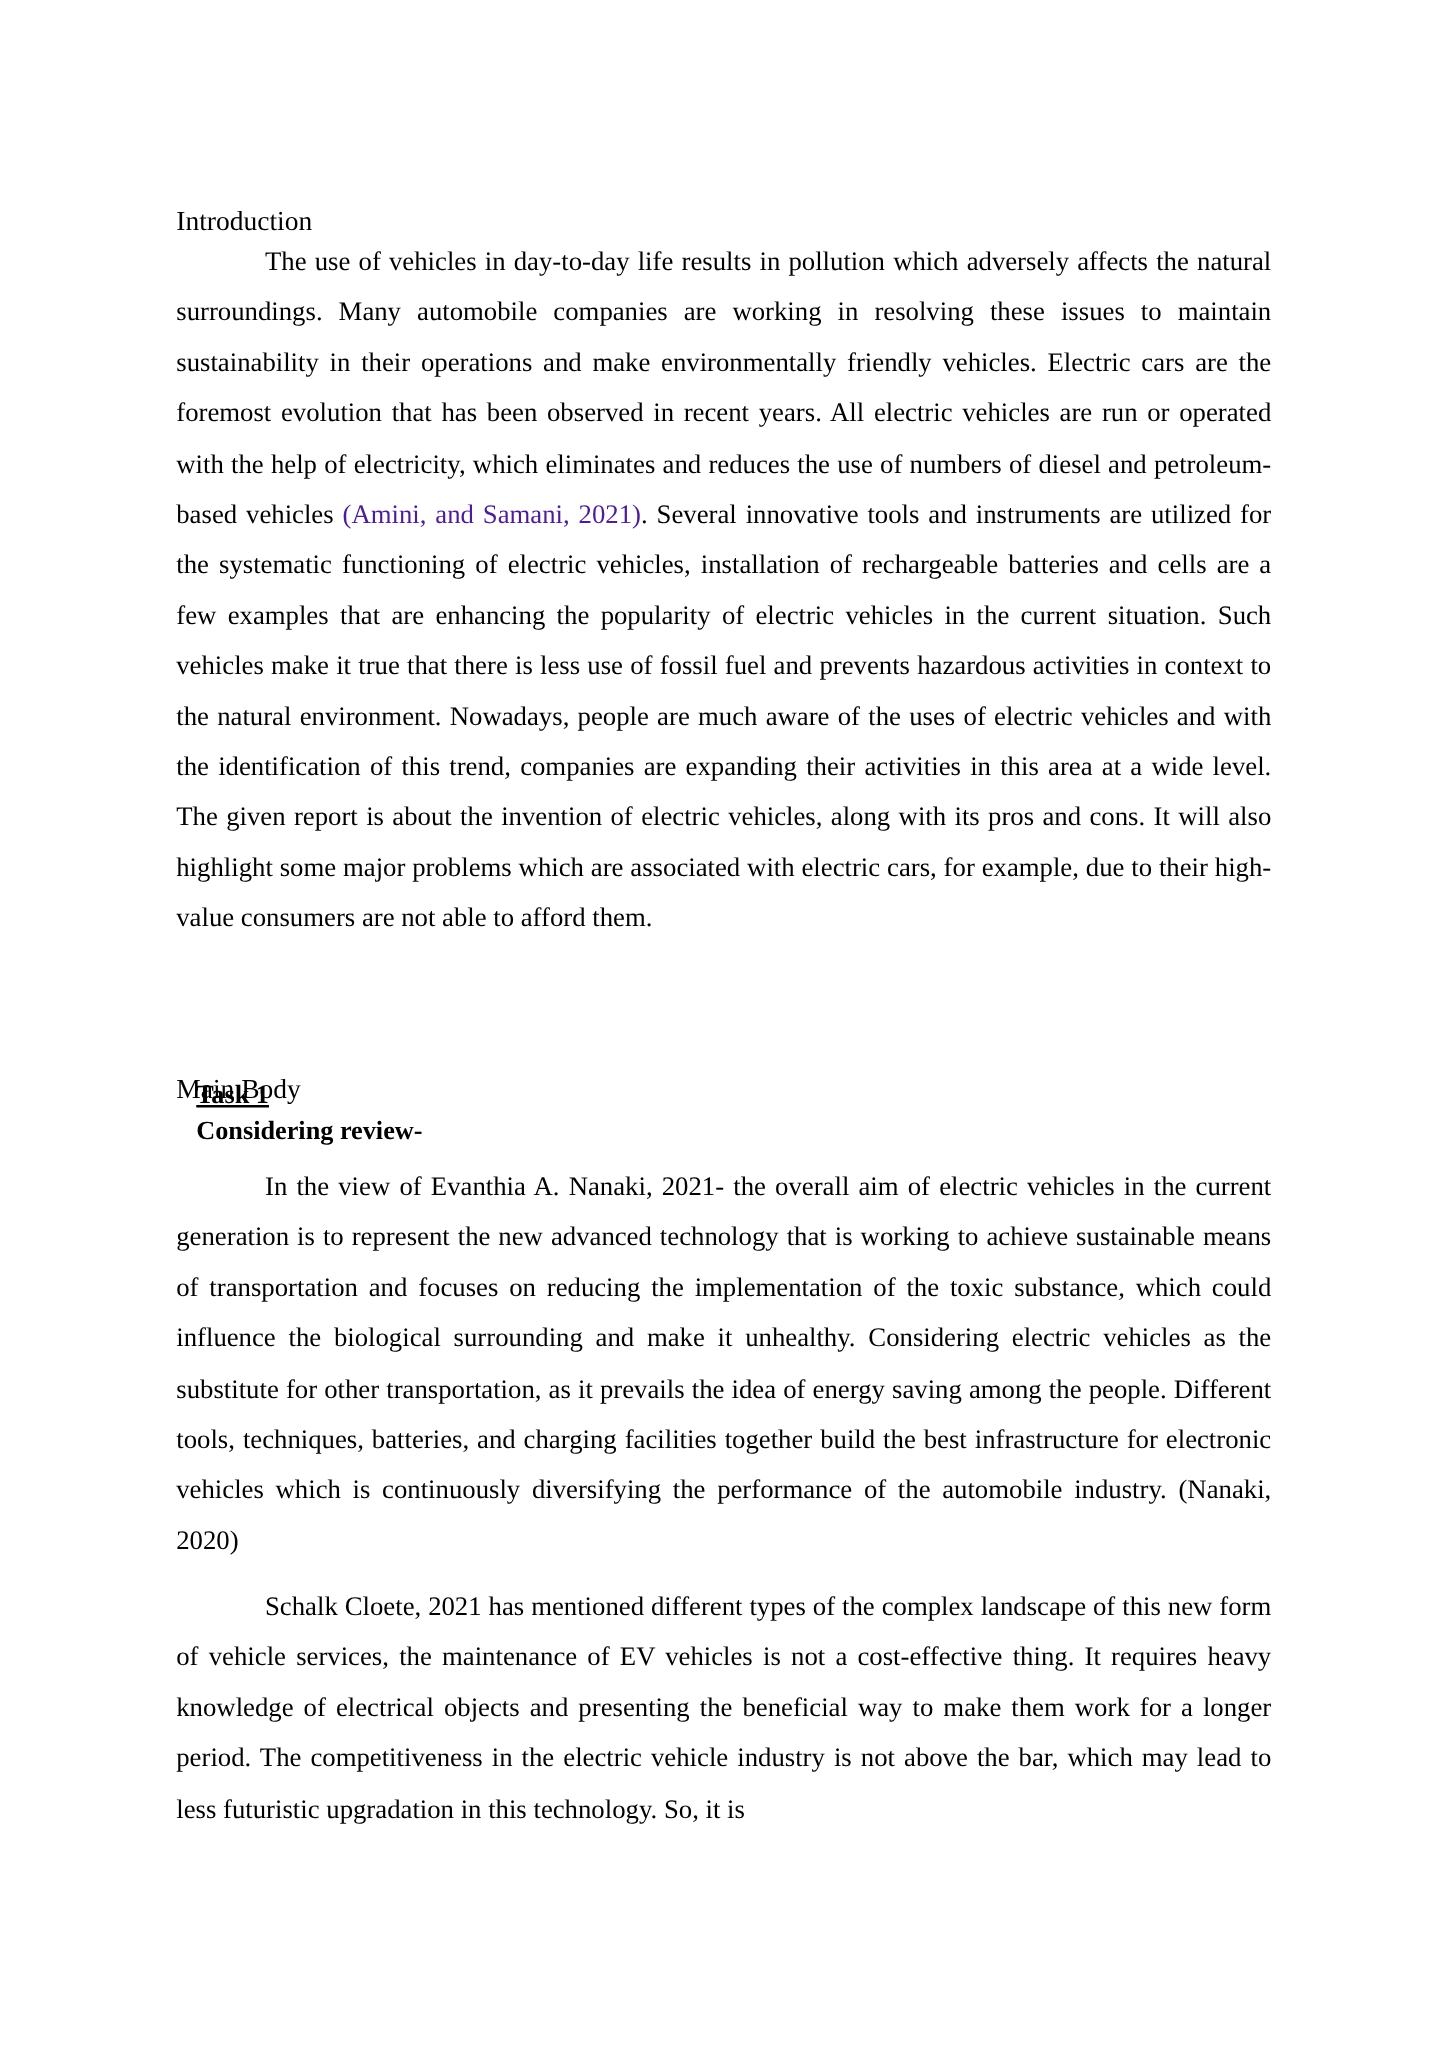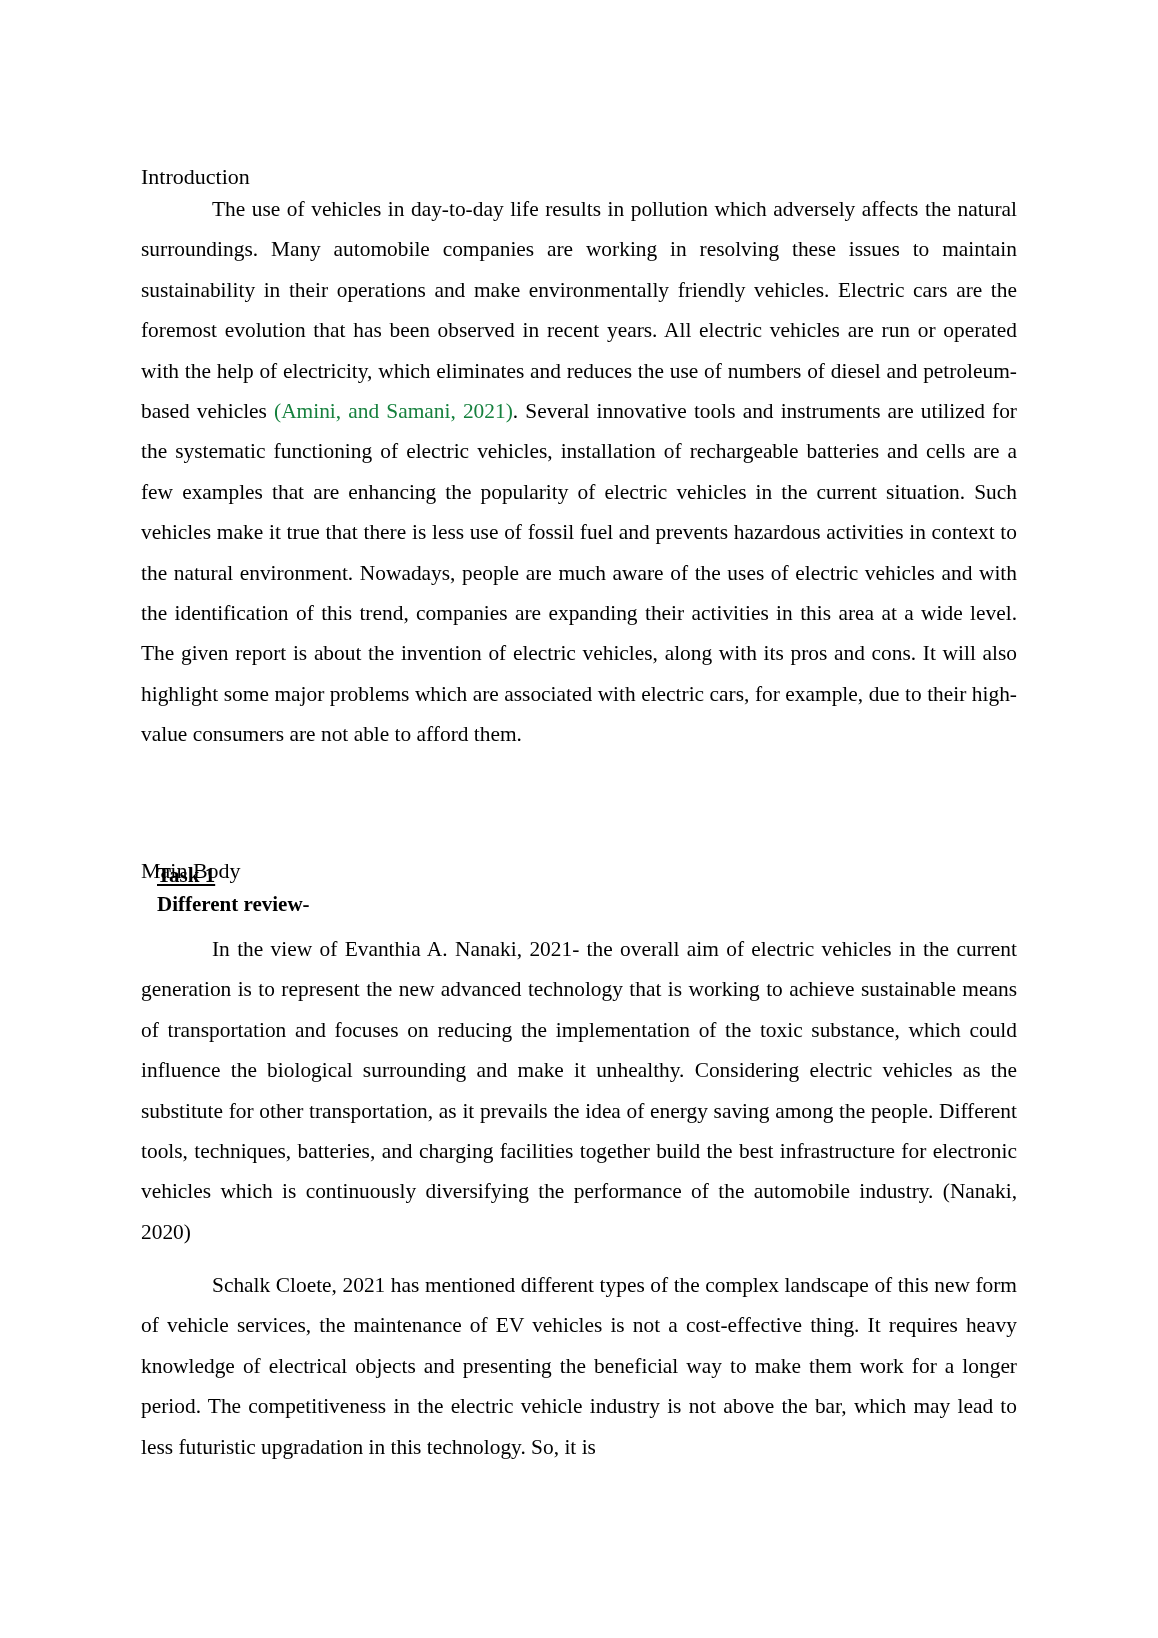--- a/index.html
+++ b/index.html
@@ -43,34 +43,34 @@
   .para {
     position: absolute;
     left: 0;
     width: 876px;
     margin: 0;
     font-size: 21.4px;
     line-height: 40.4px;
     text-align: justify;
     text-indent: 71px;
   }
-  .cite { color: #15803d; }
+  .cite { color: #4c1d95; }
 </style>
 </head>
 <body>
 
 <div class="page">
 
   <h1 class="heading-1" style="top:162px;">Introduction</h1>
 
   <p class="para" style="top:189px;"><span>The use of vehicles in day-to-day life results in pollution which adversely affects the natural surroundings. Many automobile companies are working in resolving these issues to maintain sustainability in their operations and make environmentally friendly vehicles. Electric cars are the foremost evolution that has been observed in recent years. All electric vehicles are run or operated with the help of electricity, which eliminates and reduces the use of numbers of diesel and petroleum-based vehicles </span><span class="cite">(Amini, and Samani, 2021)</span><span>. Several innovative tools and instruments are utilized for the systematic functioning of electric vehicles, installation of rechargeable batteries and cells are a few examples that are enhancing the popularity of electric vehicles in the current situation. Such vehicles make it true that there is less use of fossil fuel and prevents hazardous activities in context to the natural environment. Nowadays, people are much aware of the uses of electric vehicles and with the identification of this trend, companies are expanding their activities in this area at a wide level. The given report is about the invention of electric vehicles, along with its pros and cons. It will also highlight some major problems which are associated with electric cars, for example, due to their high-value consumers are not able to afford them.</span></p>
 
   <h1 class="heading-1" style="top:824px;margin-top:32px;">Main Body</h1>
 
   <h2 class="heading-2 underline" style="top:862px;">Task 1</h2>
 
-  <h2 class="heading-2" style="top:891px;">Different review-</h2>
+  <h2 class="heading-2" style="top:891px;">Considering review-</h2>
 
   <p class="para" style="top:929px;">In the view of Evanthia A. Nanaki, 2021- the overall aim of electric vehicles in the current generation is to represent the new advanced technology that is working to achieve sustainable means of transportation and focuses on reducing the implementation of the toxic substance, which could influence the biological surrounding and make it unhealthy. Considering electric vehicles as the substitute for other transportation, as it prevails the idea of energy saving among the people. Different tools, techniques, batteries, and charging facilities together build the best infrastructure for electronic vehicles which is continuously diversifying the performance of the automobile industry. (Nanaki, 2020)</p>
 
   <p class="para" style="top:1265px;">Schalk Cloete, 2021 has mentioned different types of the complex landscape of this new form of vehicle services, the maintenance of EV vehicles is not a cost-effective thing. It requires heavy knowledge of electrical objects and presenting the beneficial way to make them work for a longer period. The competitiveness in the electric vehicle industry is not above the bar, which may lead to less futuristic upgradation in this technology. So, it is</p>
 
 </div>
 
 </body></html>

